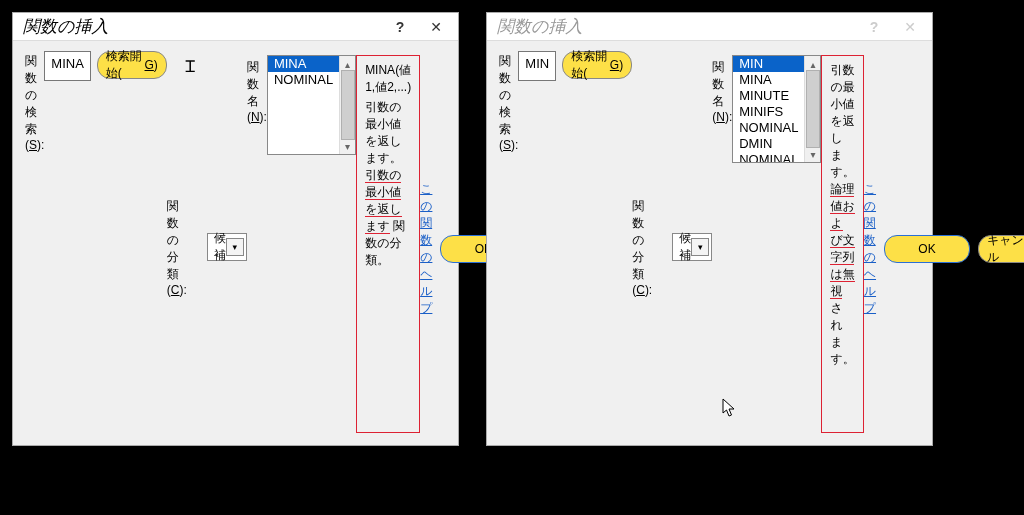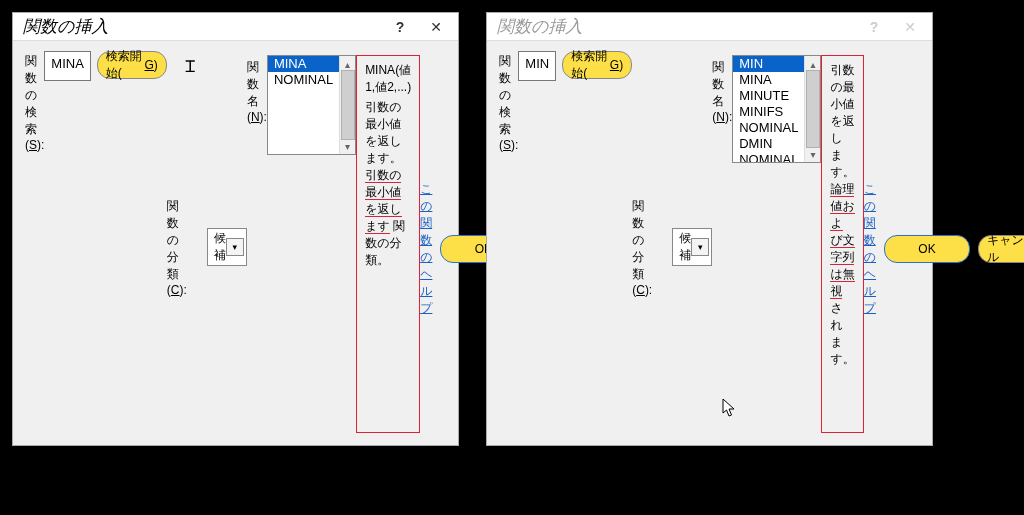--- a/index.html
+++ b/index.html
@@ -48,21 +48,21 @@
       font-family: serif; font-size:16px; color:#000;
     }
     .btn {
       background:#fde047; border:1px solid #888; border-radius:13px;
       padding:4px 8px; height:28px; min-width:70px;
       display:flex; align-items:center; justify-content:center;
     }
     .cat-row { display:flex; align-items:center; gap:20px; margin-top:10px; }
     .cat-row .lbl { margin:0; }
     .select {
-      flex:1; height:38px; background:#fff; border:1px solid #888;
+      flex:1; height:28px; background:#fff; border:1px solid #888;
       display:flex; align-items:center; padding:0 2px 0 6px;
     }
     .select .seltext { flex:1; }
     .select .chev {
       width:18px; height:18px; border:1px solid #888; background:#f4f4f4;
       display:flex; align-items:center; justify-content:center; font-size:9px;
     }
     .listwrap {
       margin-top:4px; background:#fff; border:1px solid #888;
       position:relative; display:flex;

